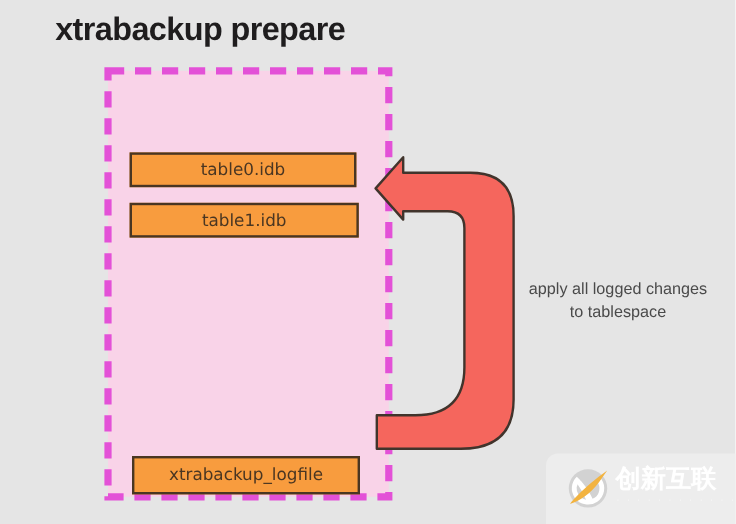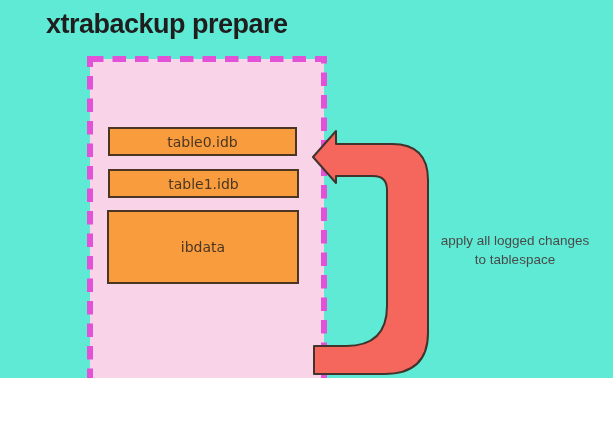--- a/index.html
+++ b/index.html
@@ -1,19 +1,19 @@
 <!DOCTYPE html>
 <html><head>
 <meta charset="utf-8">
 <style>
   html,body{margin:0;padding:0;background:#ffffff;}
   .stage{
     position:relative;
-    width:613px;height:378px;
-    background:#5eead4;
+    width:613px;height:437px;
+    background:#e5e5e5;
     overflow:hidden;
     font-family:"Liberation Sans",sans-serif;
   }
   .title{
     position:absolute;left:46px;top:9px;
     font-family:"Liberation Sans",sans-serif;
     font-weight:bold;font-size:27px;letter-spacing:-0.5px;
     color:#1f1d1e;margin:0;
   }
   .shapes{position:absolute;left:0;top:0;z-index:1;}
@@ -68,22 +68,22 @@
              L 428 333 Q 428 374 384 374 L 314 374 L 314 346 L 346 346
              Q 387 346 387 306 L 387 190 Q 387 176 373 176 L 336 176 L 336 183 Z" fill="#F5665D" stroke="#41342C" stroke-width="2" stroke-linejoin="round"></path>
   </svg>
 
   <div class="node node-table0">
     <span>table0.idb</span>
   </div>
   <div class="node node-table1">
     <span>table1.idb</span>
   </div>
-  <div class="node node-ibdata">
-    <span>ibdata</span>
+  <div class="node node-logfile">
+    <span>xtrabackup_logfile</span>
   </div>
 
   <div class="annotation">
     <div>apply all logged changes</div>
     <div>to tablespace</div>
   </div>
 
   <div class="watermark">
     <svg class="wm-logo" width="36" height="36" viewBox="0 0 36 36" aria-hidden="true">
       <circle cx="18" cy="18" r="16" fill="#D2D2D2"></circle>

